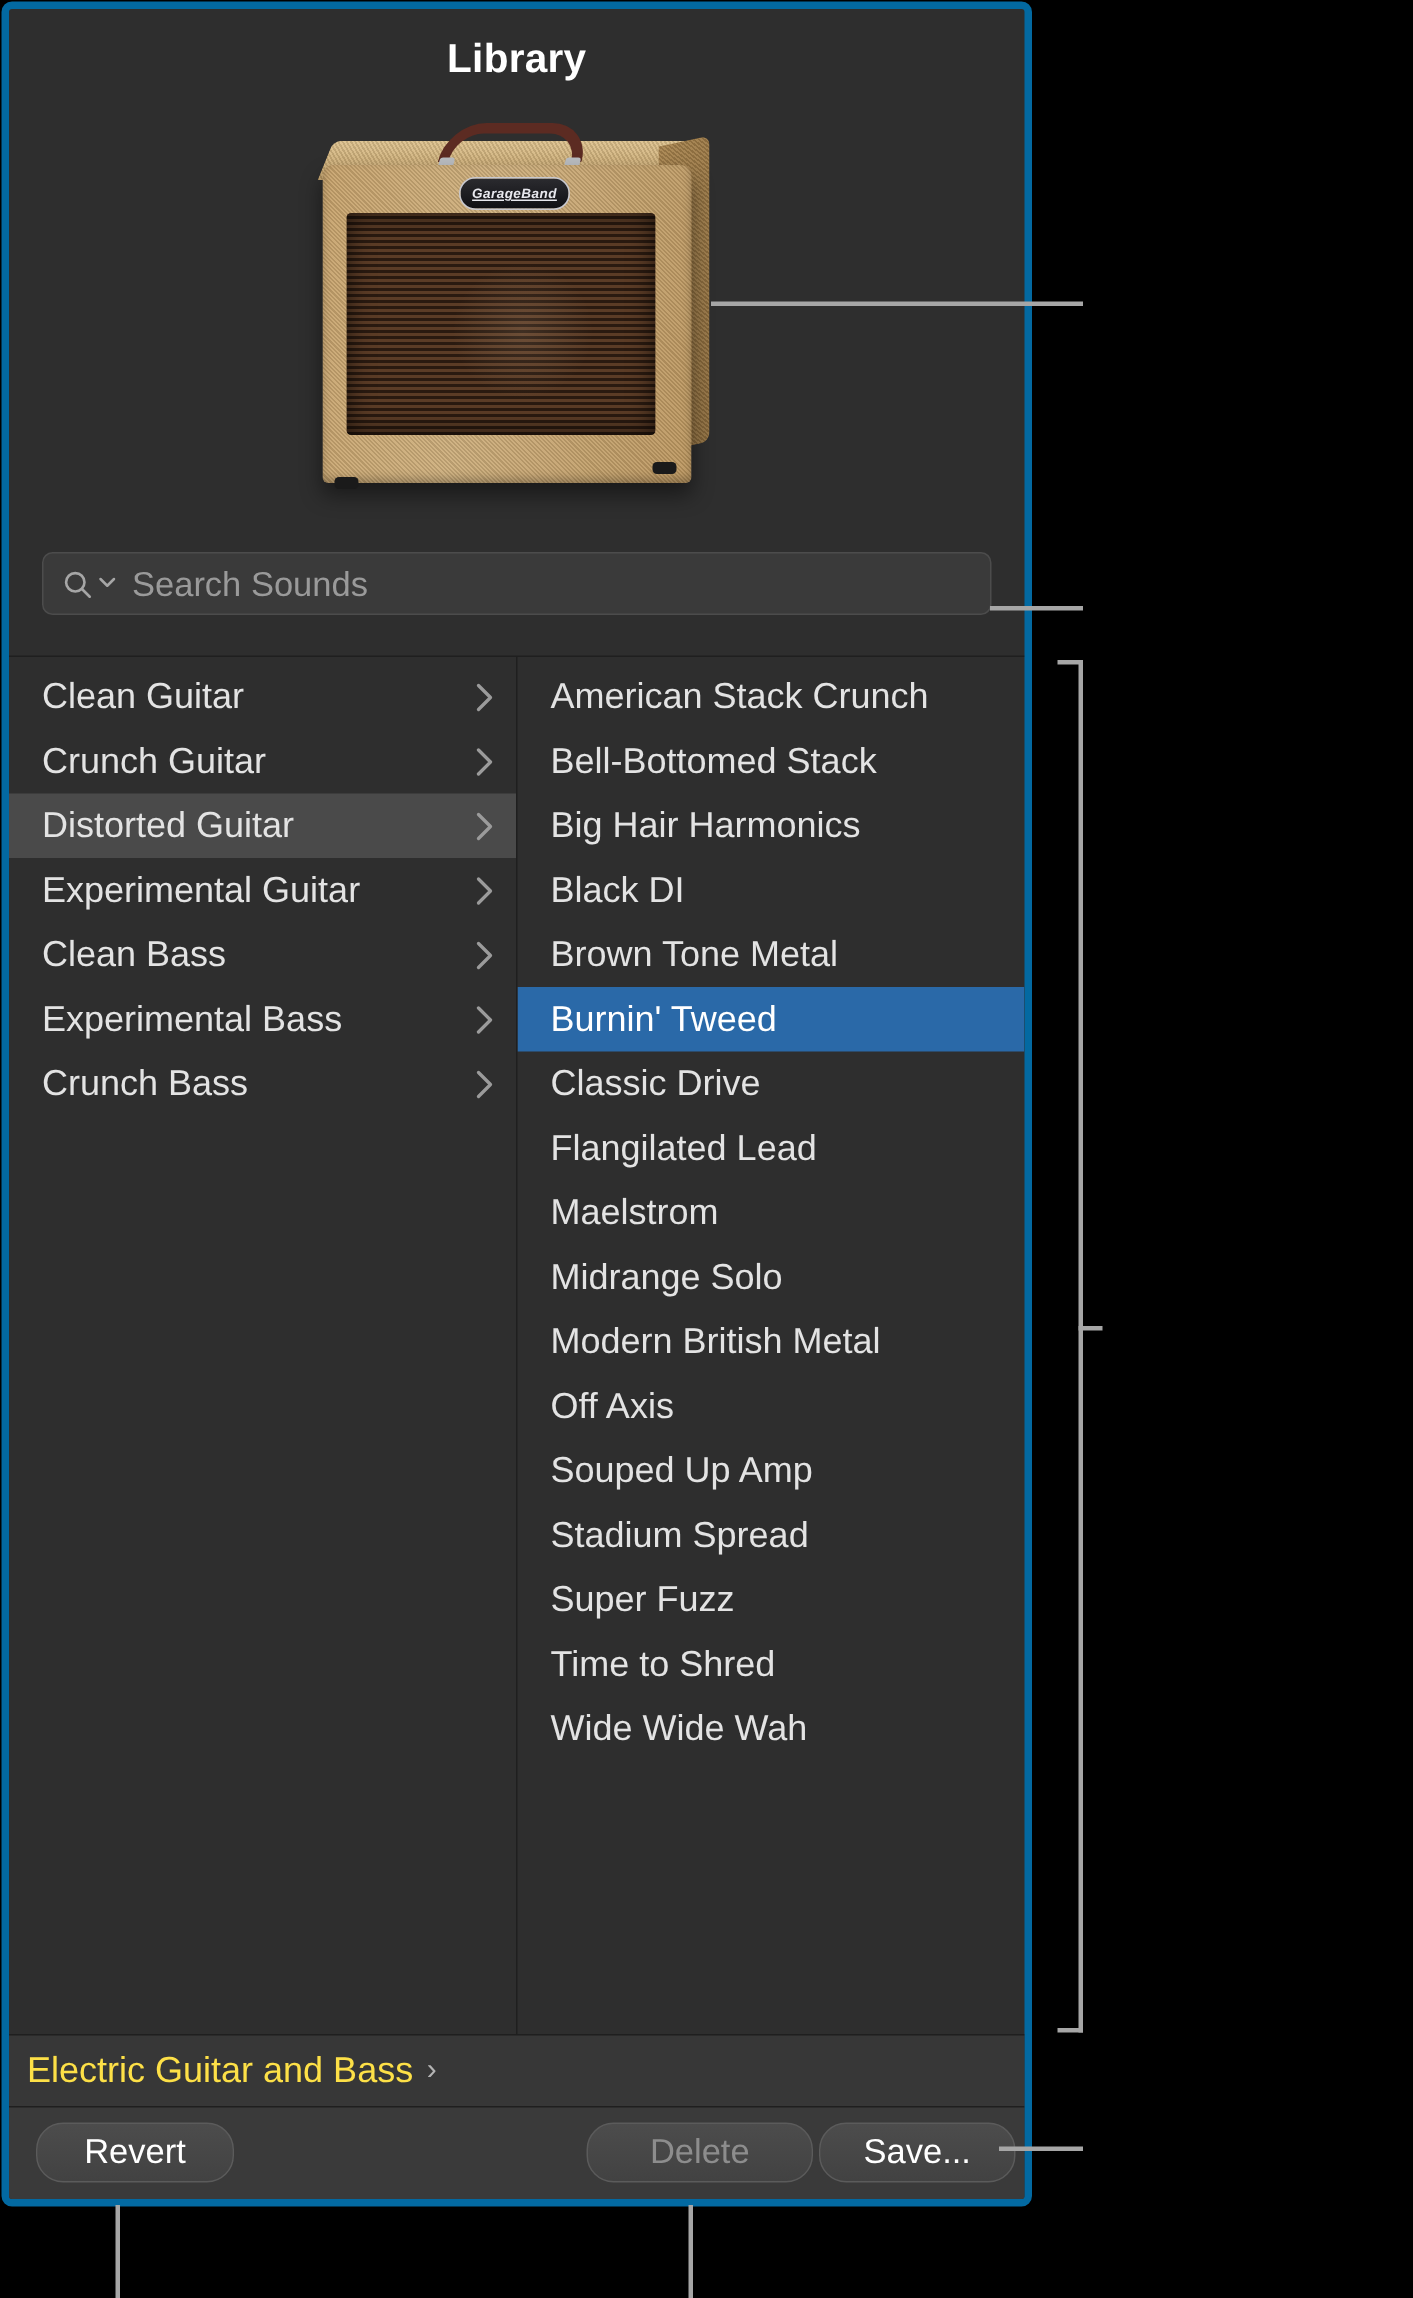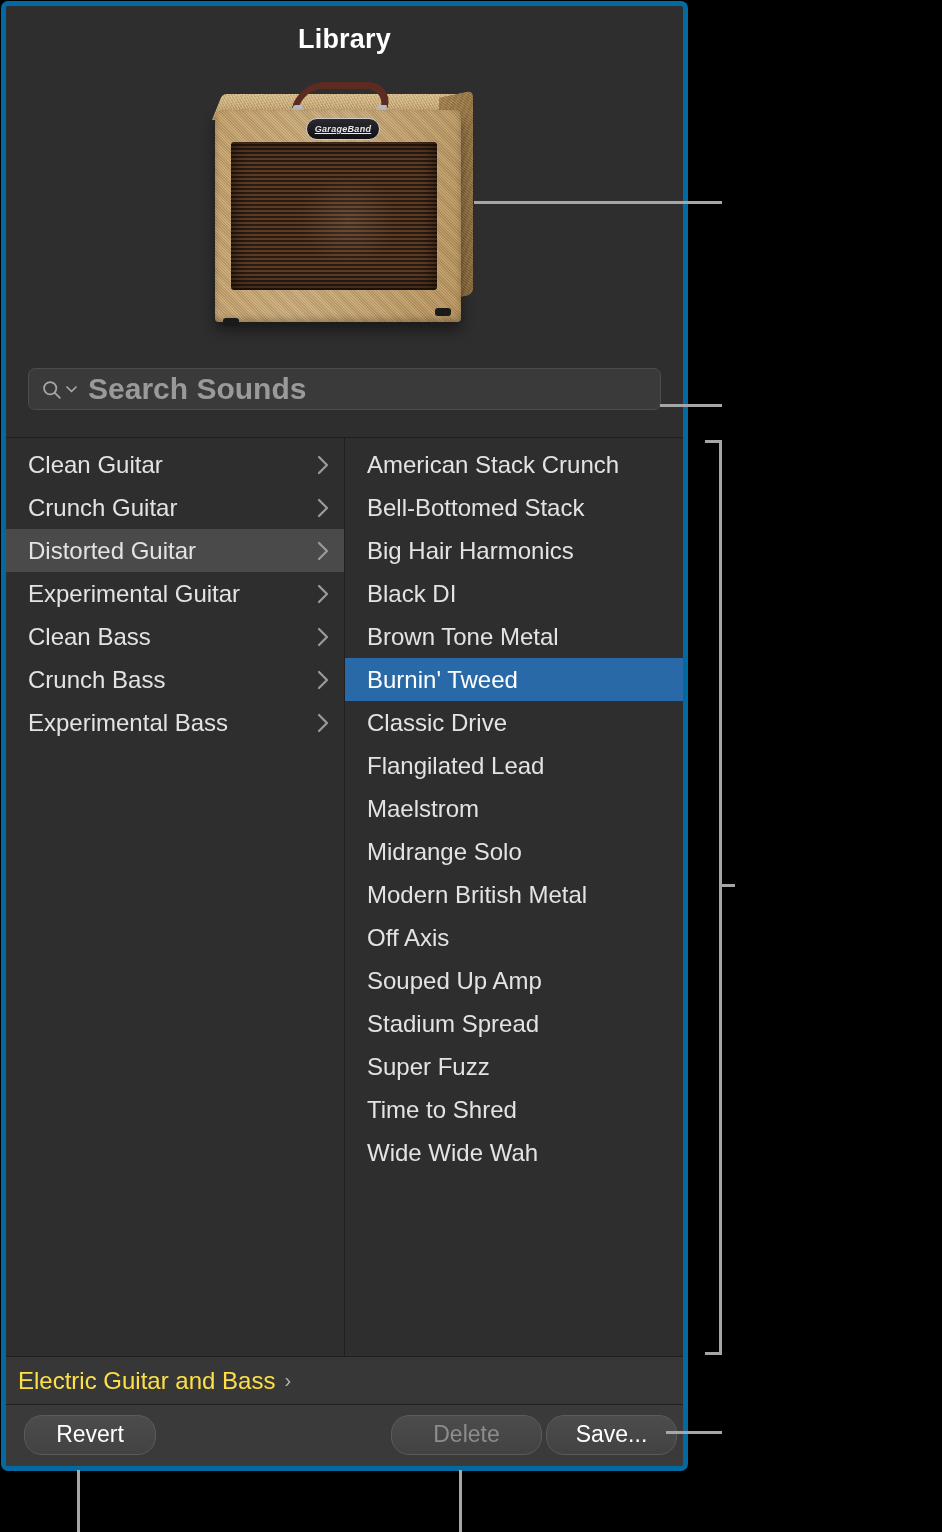--- a/index.html
+++ b/index.html
@@ -145,23 +145,22 @@
   }
   #search-icon-group { display: flex; align-items: center; gap: 3px; flex: none; }
   .mag { width: 21px; height: 21px; display: block; }
   #search-input {
     flex: 1;
     background: transparent;
     border: none;
     outline: none;
     color: #e7e7e7;
     font-family: "Liberation Sans", sans-serif;
-    font-size: 30px;
+    font-size: 23px;
     margin-left: 10px;
-    font-weight: bold;
   }
   #search-input::placeholder { color: #9a9a9a; }
 
   
   #browser {
     position: absolute;
     left: 0; top: 431px;
     width: 677px; height: 919px;
     border-top: 1px solid #1f1f1f;
     display: flex;
@@ -322,27 +321,27 @@
                 <polyline points="5,5 13,13 5,21" stroke-linecap="round" stroke-linejoin="round"></polyline>
               </svg></span>
           </div>
           <div class="row">
             <span class="label">Clean Bass</span>
             <span class="chev"><svg width="18" height="26" viewBox="0 0 18 26" fill="none" stroke="currentColor" stroke-width="2.2">
                 <polyline points="5,5 13,13 5,21" stroke-linecap="round" stroke-linejoin="round"></polyline>
               </svg></span>
           </div>
           <div class="row">
+            <span class="label">Experimental Bass</span>
+            <span class="chev"><svg width="18" height="26" viewBox="0 0 18 26" fill="none" stroke="currentColor" stroke-width="2.2">
+                <polyline points="5,5 13,13 5,21" stroke-linecap="round" stroke-linejoin="round"></polyline>
+              </svg></span>
+          </div>
+          <div class="row">
             <span class="label">Crunch Bass</span>
-            <span class="chev"><svg width="18" height="26" viewBox="0 0 18 26" fill="none" stroke="currentColor" stroke-width="2.2">
-                <polyline points="5,5 13,13 5,21" stroke-linecap="round" stroke-linejoin="round"></polyline>
-              </svg></span>
-          </div>
-          <div class="row">
-            <span class="label">Experimental Bass</span>
             <span class="chev"><svg width="18" height="26" viewBox="0 0 18 26" fill="none" stroke="currentColor" stroke-width="2.2">
                 <polyline points="5,5 13,13 5,21" stroke-linecap="round" stroke-linejoin="round"></polyline>
               </svg></span>
           </div>
         </div>
       <div class="col" id="preset-column">
           <div class="row">
             <span class="label">American Stack Crunch</span>
           </div>
           <div class="row">

